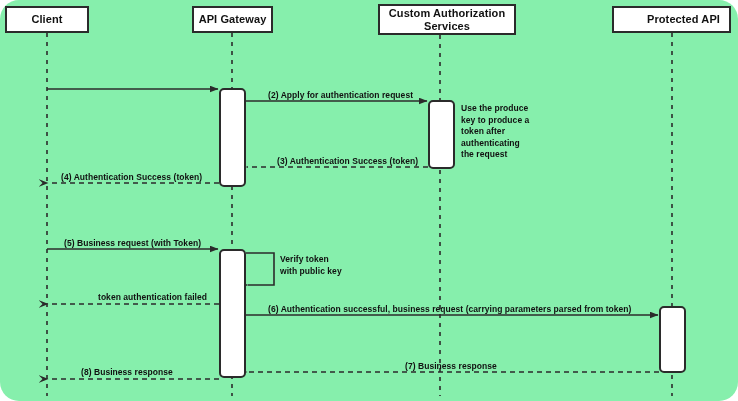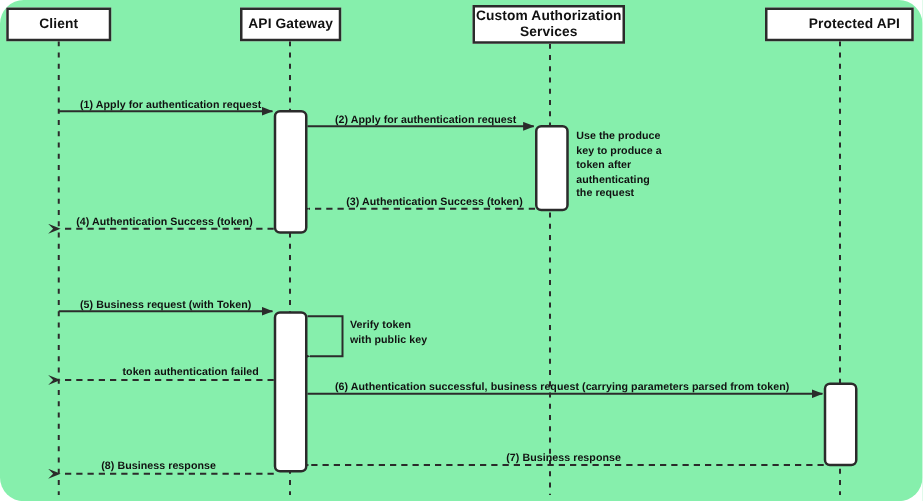--- a/index.html
+++ b/index.html
@@ -116,34 +116,33 @@
   </svg>
 
   <div class="participant-box" style="left:5px; top:6px; width:84px; height:27px;">
     <span>Client</span>
   </div>
 
   <div class="participant-box" style="left:192px; top:6px; width:81px; height:27px;">
     <span>API Gateway</span>
   </div>
 
-  <div class="participant-box" style="left:378px; top:4px; width:122px; height:31px;">
+  <div class="participant-box" style="left:378px; top:4px; width:138px; height:31px;">
     <span>Custom Authorization Services</span>
   </div>
 
   <div class="participant-box" style="left:612px; top:6px; width:119px; height:27px;padding-left:24px;">
     <span>Protected API</span>
   </div>
 
   <div class="activation" style="left:219px; top:88px; width:27px; height:99px;"></div>
   <div class="activation" style="left:428px; top:100px; width:27px; height:69px;"></div>
   <div class="activation" style="left:219px; top:249px; width:27px; height:129px;"></div>
   <div class="activation" style="left:659px; top:306px; width:27px; height:67px;"></div>
 
-  <div class="msg-label" style="left:64px; top:78px;">(1) Apply for authentication request</div>
 
   <div class="msg-label" style="left:268px; top:90px;">(2) Apply for authentication request</div>
 
   <div class="msg-label" style="left:277px; top:156px;">(3) Authentication Success (token)</div>
 
   <div class="msg-label" style="left:61px; top:172px;">(4) Authentication Success (token)</div>
 
   <div class="msg-label" style="left:64px; top:238px;">(5) Business request (with Token)</div>
 
   <div class="msg-label" style="left:280px; top:253px; line-height:12px;">

